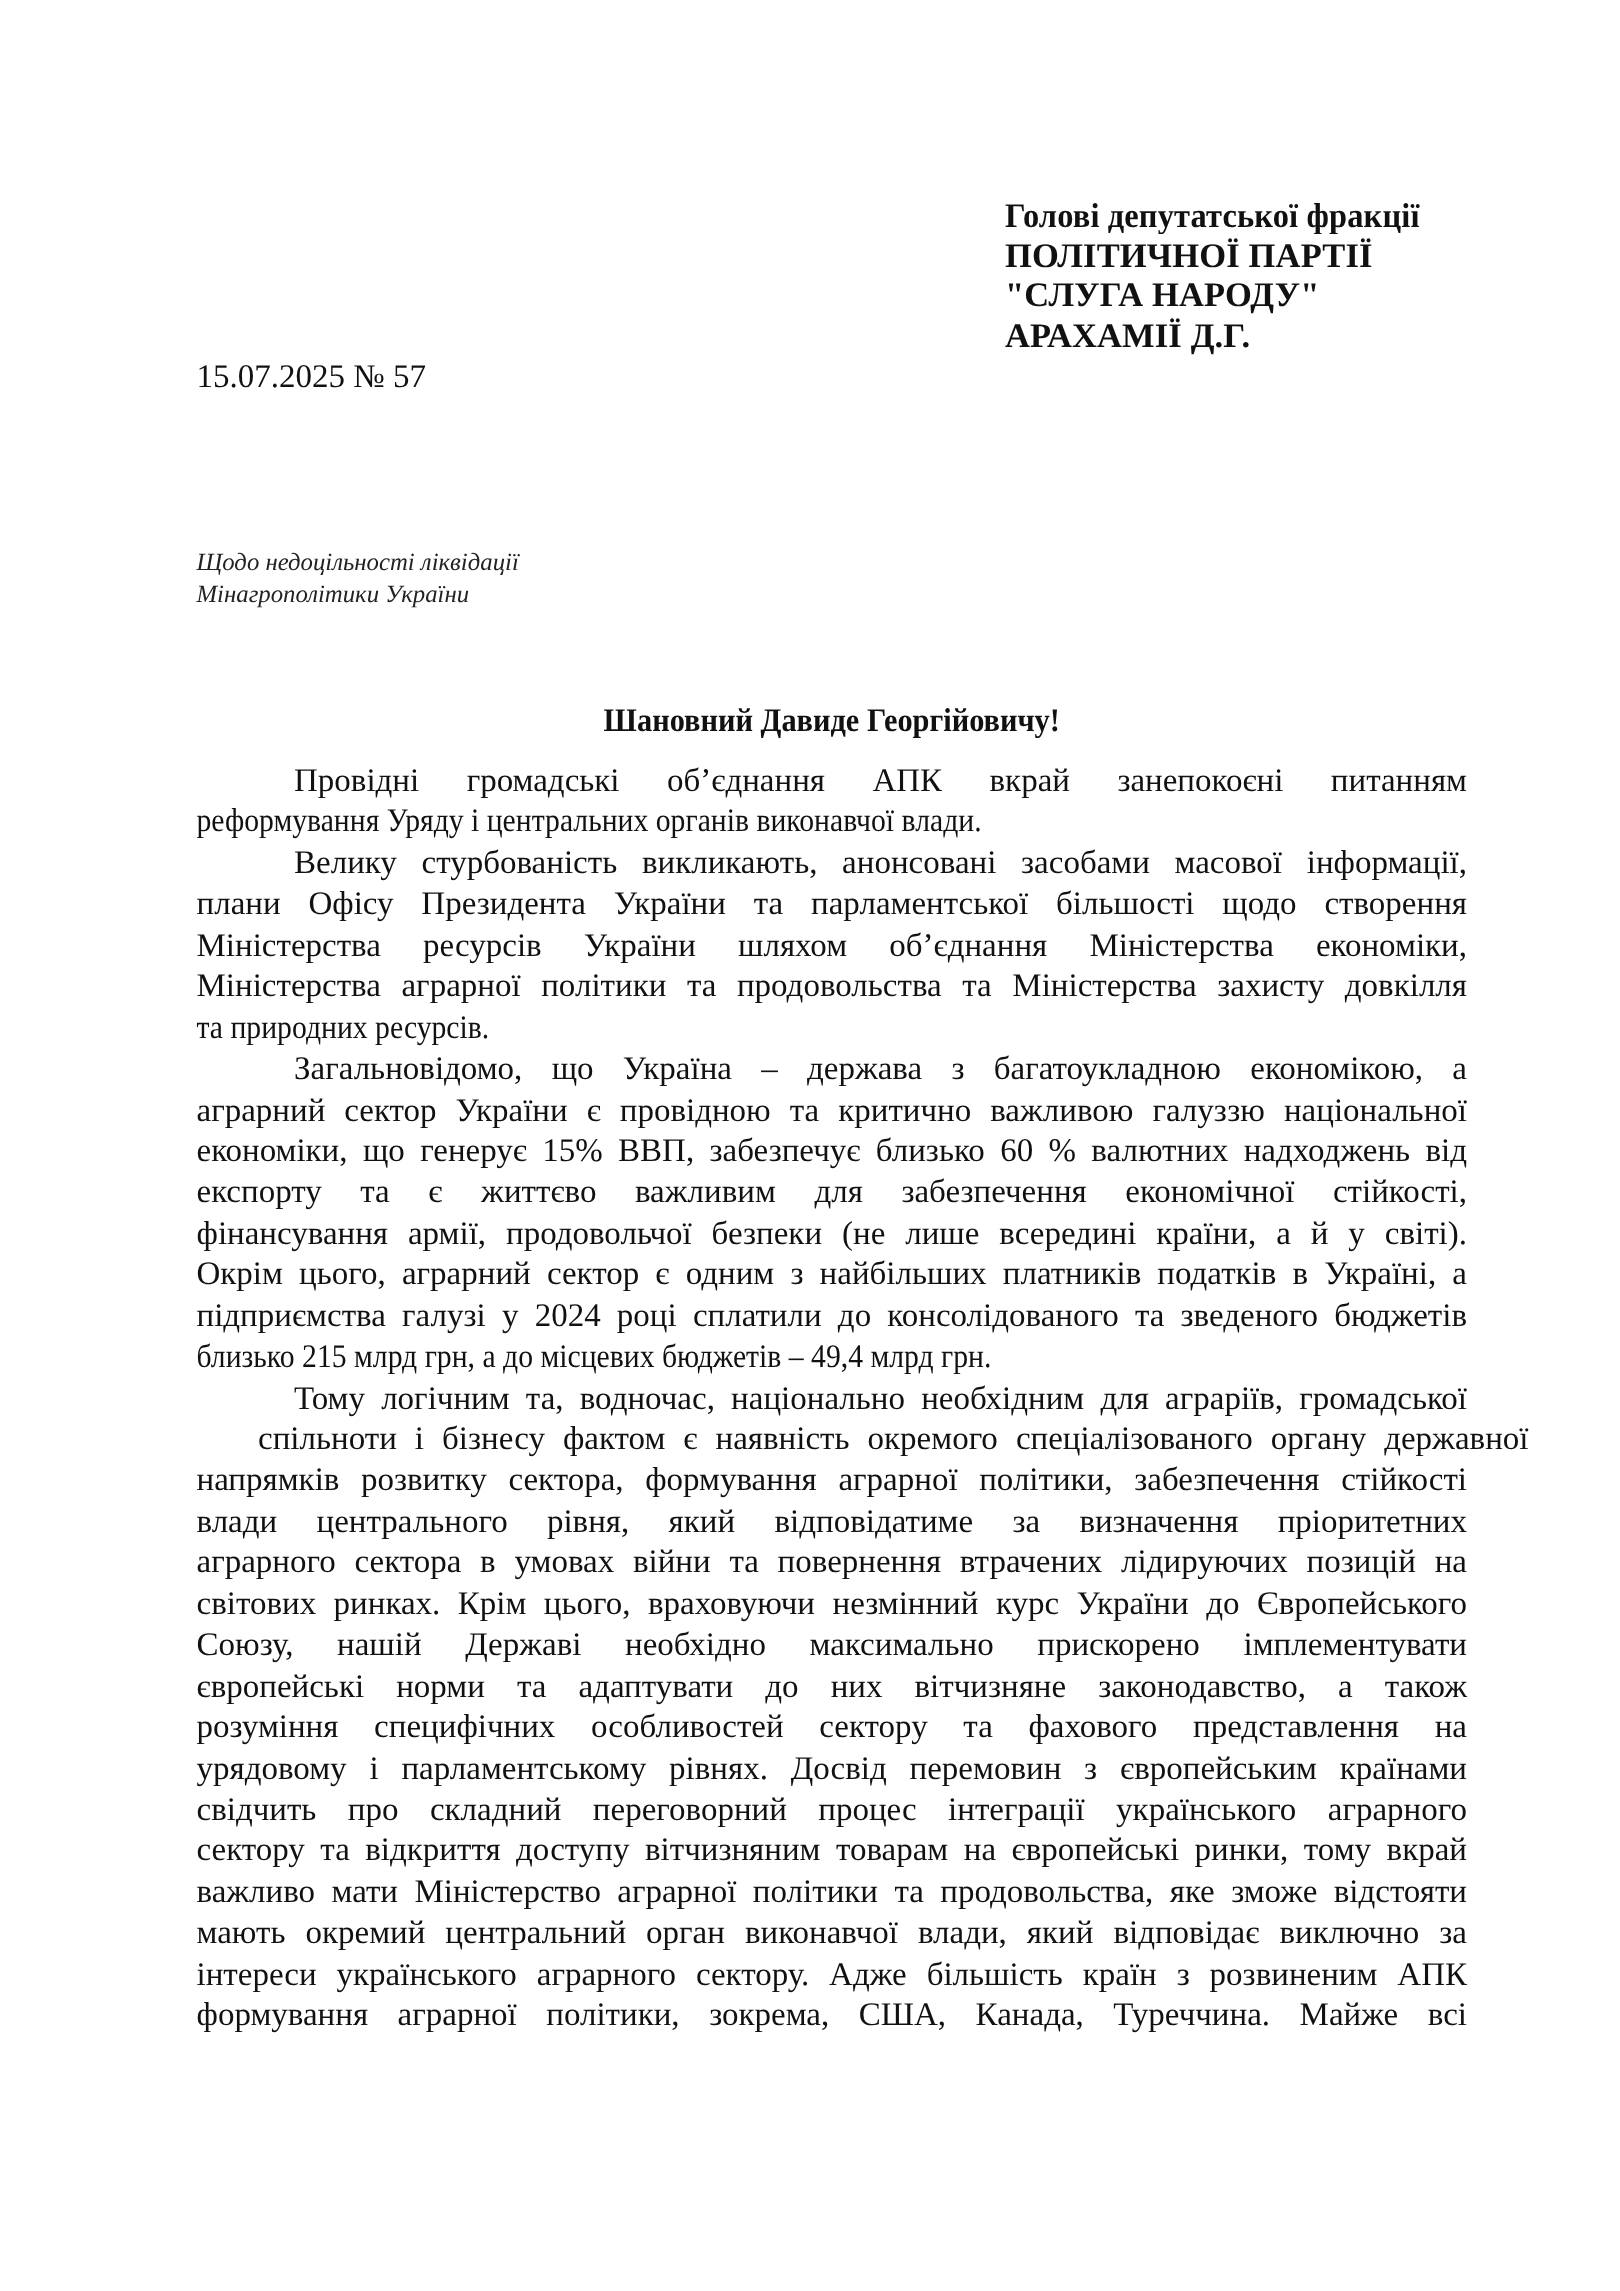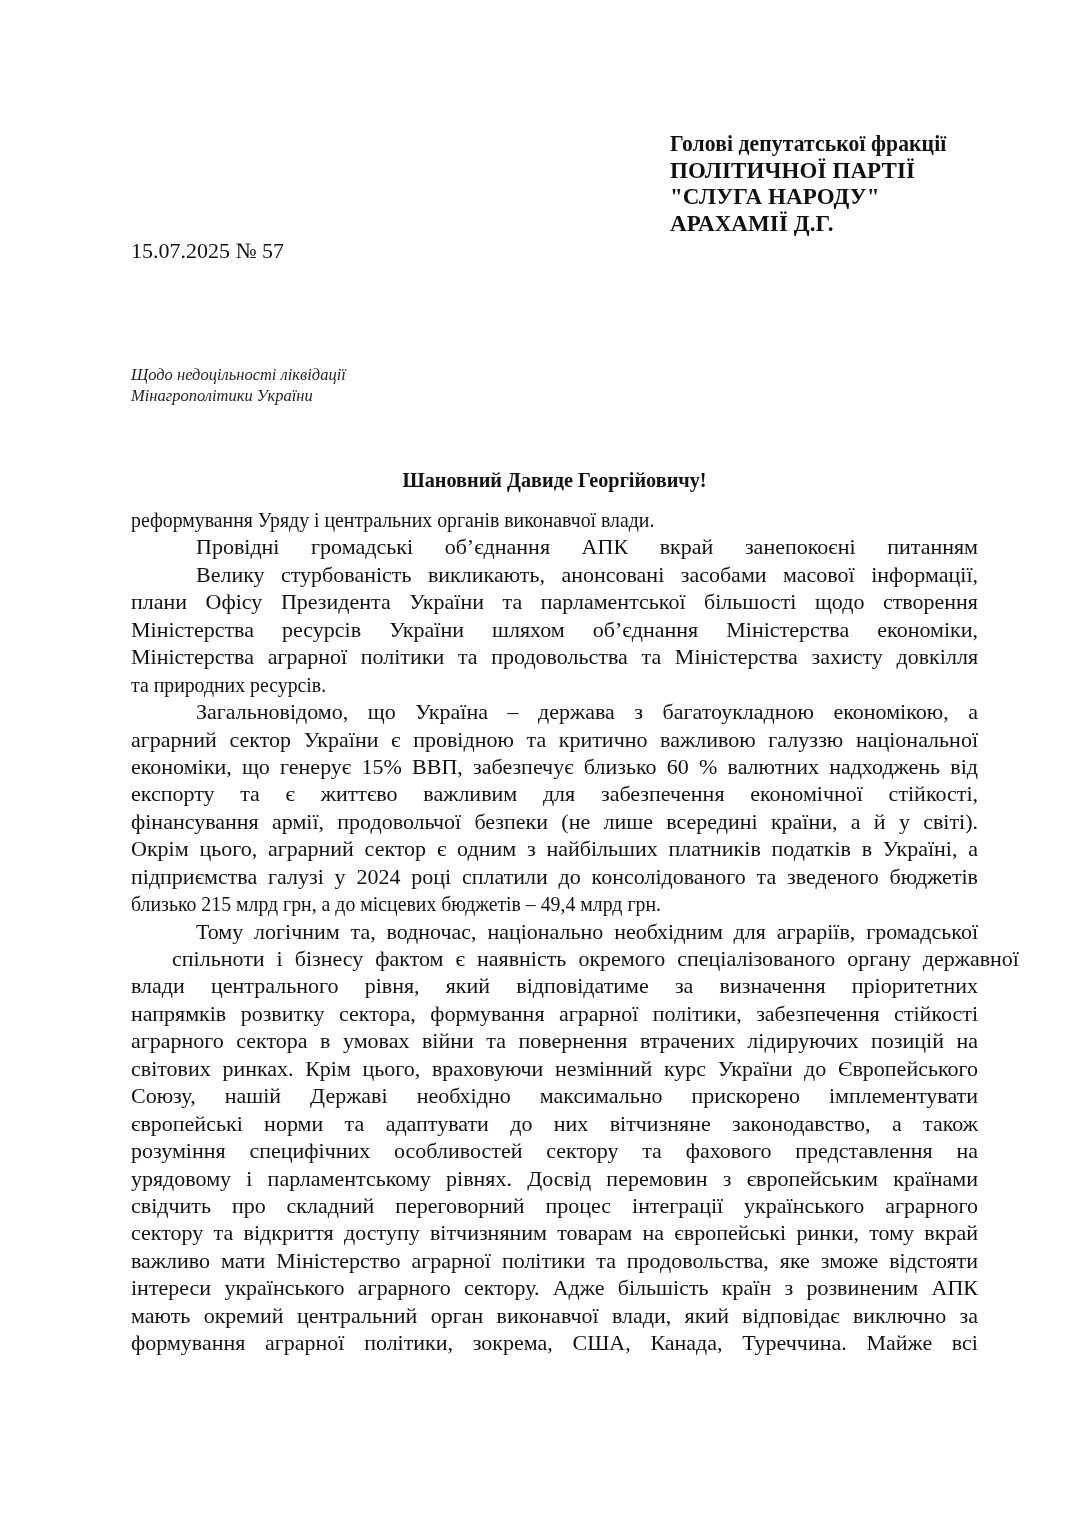--- a/index.html
+++ b/index.html
@@ -51,46 +51,46 @@
   <div class="refnum">15.07.2025 № 57</div>
 
   <div class="subject">
     <div>Щодо недоцільності ліквідації</div>
     <div>Мінагрополітики України</div>
   </div>
 
   <div class="salutation">Шановний Давиде Георгійовичу!</div>
 
   <div class="body" id="body">
+      <div class="line ind"><span class="txt" style="word-spacing: 26.1198px;">Провідні громадські об’єднання АПК вкрай занепокоєні питанням</span></div>
       <div class="line"><span class="txt" style="transform: scaleX(0.9);">реформування Уряду і центральних органів виконавчої влади.</span></div>
-      <div class="line ind"><span class="txt" style="word-spacing: 26.1198px;">Провідні громадські об’єднання АПК вкрай занепокоєні питанням</span></div>
       <div class="line ind"><span class="txt" style="word-spacing: 10.9635px;">Велику стурбованість викликають, анонсовані засобами масової інформації,</span></div>
       <div class="line"><span class="txt" style="word-spacing: 13.0469px;">плани Офісу Президента України та парламентської більшості щодо створення</span></div>
       <div class="line"><span class="txt" style="word-spacing: 22.5911px;">Міністерства ресурсів України шляхом об’єднання Міністерства економіки,</span></div>
       <div class="line"><span class="txt" style="word-spacing: 8.20508px;">Міністерства аграрної політики та продовольства та Міністерства захисту довкілля</span></div>
       <div class="line"><span class="txt" style="transform: scaleX(0.9);">та природних ресурсів.</span></div>
       <div class="line ind"><span class="txt" style="word-spacing: 14.0117px;">Загальновідомо, що Україна – держава з багатоукладною економікою, а</span></div>
       <div class="line"><span class="txt" style="word-spacing: 7.14583px;">аграрний сектор України є провідною та критично важливою галуззю національної</span></div>
       <div class="line"><span class="txt" style="word-spacing: 4.73153px;">економіки, що генерує 15% ВВП, забезпечує близько 60 % валютних надходжень від</span></div>
       <div class="line"><span class="txt" style="word-spacing: 20.2168px;">експорту та є життєво важливим для забезпечення економічної стійкості,</span></div>
       <div class="line"><span class="txt" style="word-spacing: 7.78551px;">фінансування армії, продовольчої безпеки (не лише всередині країни, а й у світі).</span></div>
       <div class="line"><span class="txt" style="word-spacing: 5.27734px;">Окрім цього, аграрний сектор є одним з найбільших платників податків в Україні, а</span></div>
       <div class="line"><span class="txt" style="word-spacing: 5.30781px;">підприємства галузі у 2024 році сплатили до консолідованого та зведеного бюджетів</span></div>
       <div class="line"><span class="txt" style="transform: scaleX(0.9);">близько 215 млрд грн, а до місцевих бюджетів – 49,4 млрд грн.</span></div>
       <div class="line ind"><span class="txt" style="word-spacing: 5.30469px;">Тому логічним та, водночас, національно необхідним для аграріїв, громадської</span></div>
       <div class="line"><span class="txt" style="word-spacing: 6.52604px; margin-left: 41px;">спільноти і бізнесу фактом є наявність окремого спеціалізованого органу державної</span></div>
+      <div class="line"><span class="txt" style="word-spacing: 8.91964px;">напрямків розвитку сектора, формування аграрної політики, забезпечення стійкості</span></div>
       <div class="line"><span class="txt" style="word-spacing: 20.7054px;">влади центрального рівня, який відповідатиме за визначення пріоритетних</span></div>
-      <div class="line"><span class="txt" style="word-spacing: 8.91964px;">напрямків розвитку сектора, формування аграрної політики, забезпечення стійкості</span></div>
       <div class="line"><span class="txt" style="word-spacing: 6.99375px;">аграрного сектора в умовах війни та повернення втрачених лідируючих позицій на</span></div>
       <div class="line"><span class="txt" style="word-spacing: 6.13715px;">світових ринках. Крім цього, враховуючи незмінний курс України до Європейського</span></div>
       <div class="line"><span class="txt" style="word-spacing: 23.5573px;">Союзу, нашій Державі необхідно максимально прискорено імплементувати</span></div>
       <div class="line"><span class="txt" style="word-spacing: 15.8681px;">європейські норми та адаптувати до них вітчизняне законодавство, а також</span></div>
       <div class="line"><span class="txt" style="word-spacing: 18.2768px;">розуміння специфічних особливостей сектору та фахового представлення на</span></div>
       <div class="line"><span class="txt" style="word-spacing: 9.71875px;">урядовому і парламентському рівнях. Досвід перемовин з європейським країнами</span></div>
       <div class="line"><span class="txt" style="word-spacing: 15.4375px;">свідчить про складний переговорний процес інтеграції українського аграрного</span></div>
       <div class="line"><span class="txt" style="word-spacing: 4.81875px;">сектору та відкриття доступу вітчизняним товарам на європейські ринки, тому вкрай</span></div>
       <div class="line"><span class="txt" style="word-spacing: 5.43403px;">важливо мати Міністерство аграрної політики та продовольства, яке зможе відстояти</span></div>
+      <div class="line"><span class="txt" style="word-spacing: 7.82812px;">мають окремий центральний орган виконавчої влади, який відповідає виключно за</span></div>
       <div class="line"><span class="txt" style="word-spacing: 7.77604px;">інтереси українського аграрного сектору. Адже більшість країн з розвиненим АПК</span></div>
-      <div class="line"><span class="txt" style="word-spacing: 7.82812px;">мають окремий центральний орган виконавчої влади, який відповідає виключно за</span></div>
       <div class="line"><span class="txt" style="word-spacing: 14.1738px;">формування аграрної політики, зокрема, США, Канада, Туреччина. Майже всі</span></div>
     </div>
 
 </div>
 
 </body></html>

